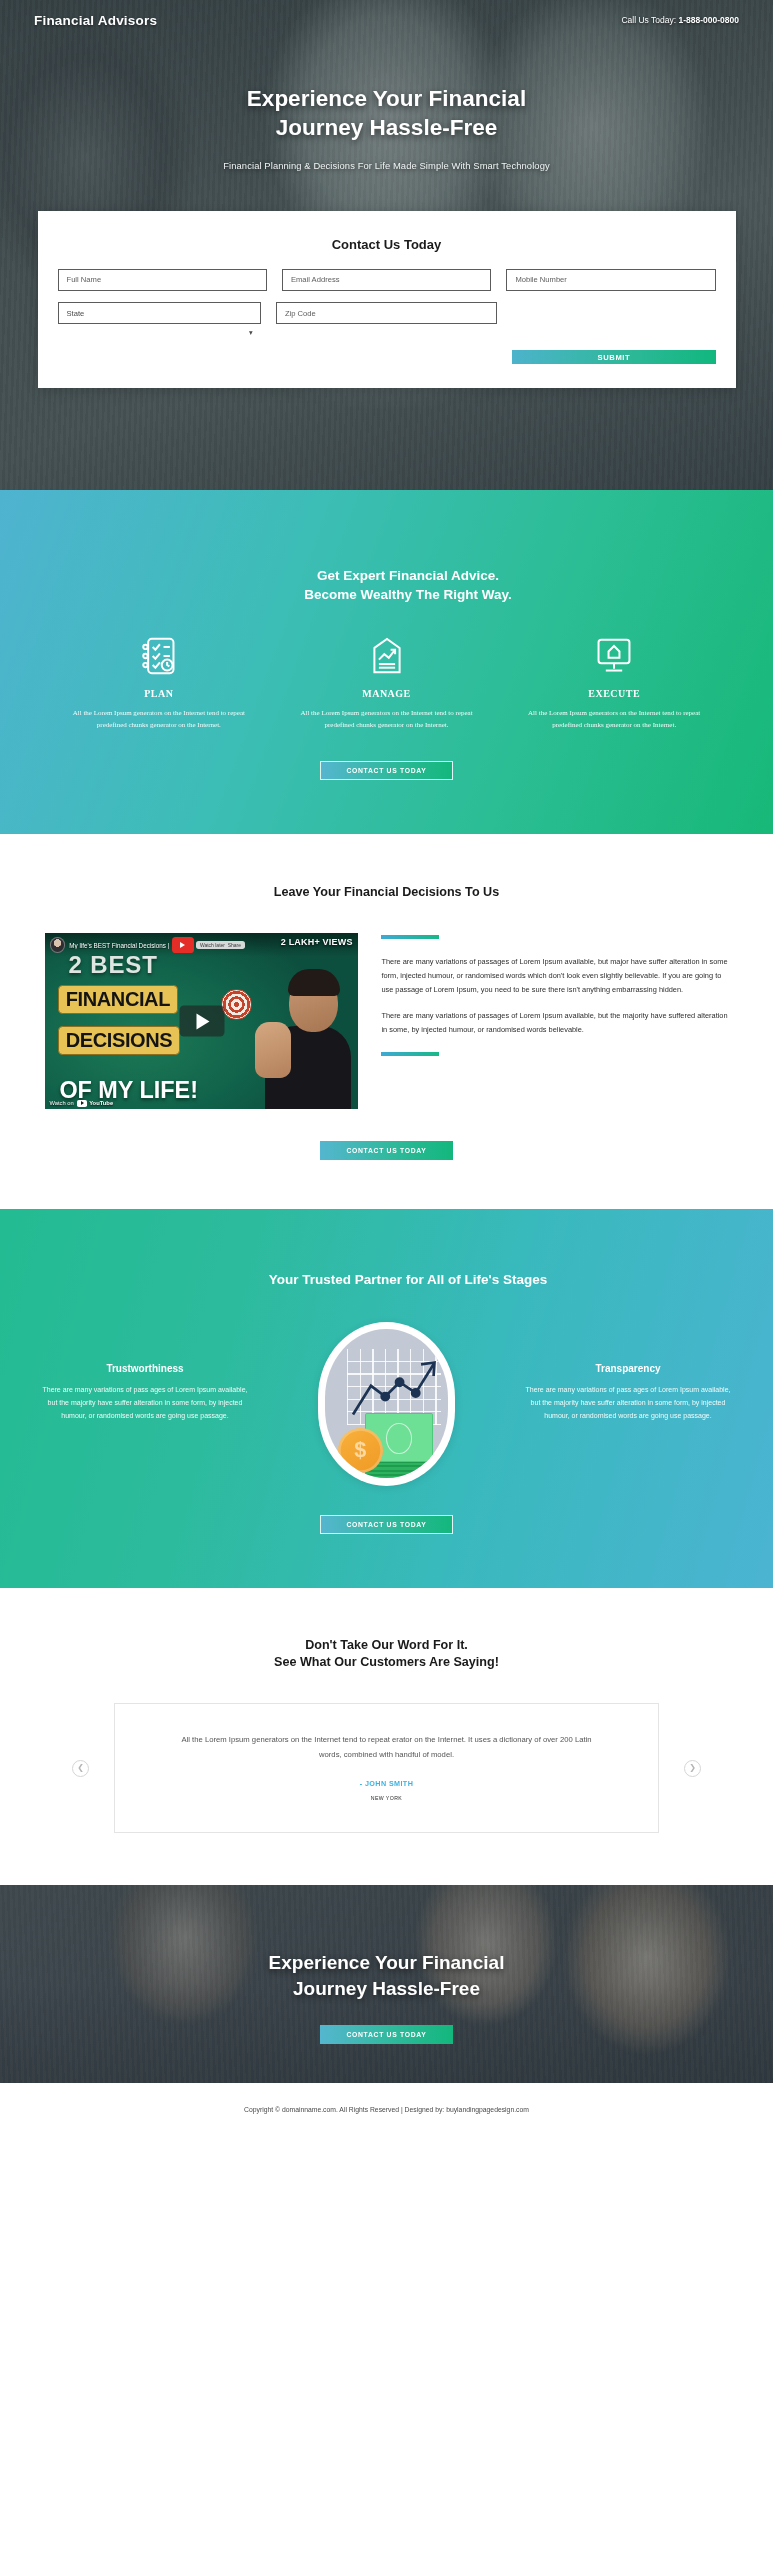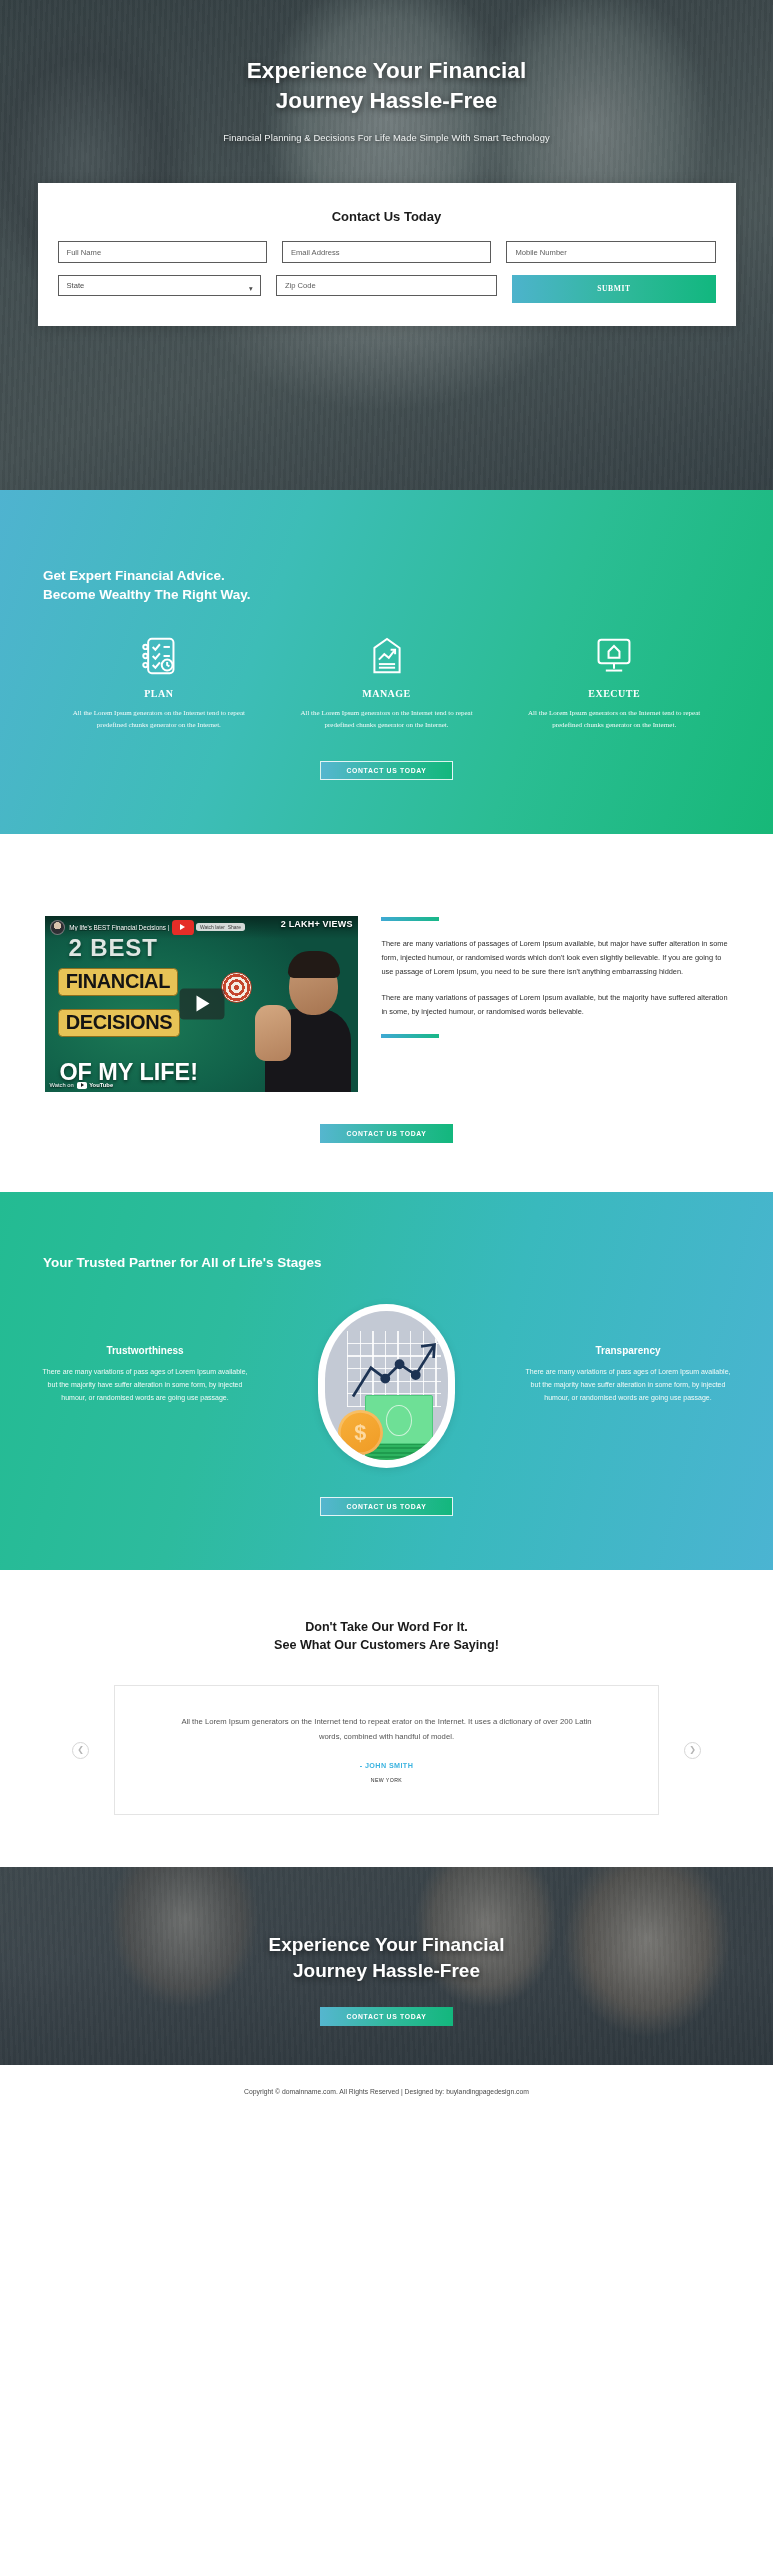--- a/index.html
+++ b/index.html
@@ -101,34 +101,35 @@
   }
   .fld::placeholder { color: #5d5d5d; opacity: 1; }
   select.fld { appearance: none; -webkit-appearance: none; cursor: pointer; }
   .sel-wrap { flex: 1; position: relative; display: flex; }
   .sel-wrap .fld { width: 100%; }
   .chev {
     position: absolute; right: 8px; top: 50%; transform: translateY(-50%);
     pointer-events: none; color: #4a4a4a; font-size: 7.2px; line-height: 1;
   }
   .submit-btn {
-    flex: 1; height: 28px; border: 0; cursor: pointer;
+    flex: 1; height: 14px; border: 0; cursor: pointer;
     background: linear-gradient(90deg, #4db3cc 0%, #2fb89a 55%, #11b77e 100%);
     color: #fff; font-size: 7.6px; font-weight: bold; letter-spacing: 0.6px;
-    font-family: Liberation Serif, serif;
+    font-family: Liberation Sans, sans-serif;
+    margin-top: 48px;
   }
 
   
   .teal {
     background: linear-gradient(110deg, #4fb3d0 0%, #3dbdb7 35%, #2bbd94 68%, #17b878 100%);
     padding: 76px 0 54px 0;
     position: relative;
   }
   .sec-head {
-    text-align: left; color: #fff; font-weight: bold;
+    text-align: center; color: #fff; font-weight: bold;
     font-size: 13.5px; line-height: 1.42; margin-left: 43px;
   }
   .cols3 {
     display: flex; margin: 31px auto 0 auto; width: 683px;
   }
   .col3 { flex: 1; text-align: center; padding: 0 14.4px; font-family: Liberation Serif, serif; }
   .ico { height: 41px; display: flex; align-items: center; justify-content: center; }
   .ico svg { display: block; }
   .col3-title {
     margin-top: 11.7px; color: #fff; font-weight: bold;
@@ -410,20 +411,27 @@
   .footer { background: #fff; padding: 23.4px 0 27px 0; text-align: center; }
   .footer-text { color: #4a4a4a; font-size: 6.8px; }
 </style>
 </head>
 <body>
 
 <section class="hero">
   <div class="hero-photo"></div>
   <div class="hero-inner">
 
+    <div class="topbar">
+      <div class="brand">Financial Advisors</div>
+      <div class="call-us">
+        <span>Call Us Today:</span>
+        <b>1-888-000-0800</b>
+      </div>
+    </div>
 
     <h1 class="hero-head">
       <span>Experience Your Financial</span><br>
       <span>Journey Hassle-Free</span>
     </h1>
     <p class="hero-sub">Financial Planning &amp; Decisions For Life Made Simple With Smart Technology</p>
 
     <div class="formwrap">
       <div class="form-title">Contact Us Today</div>
 
@@ -502,20 +510,21 @@
       <div class="col3-title">EXECUTE</div>
       <div class="col3-body">All the Lorem Ipsum generators on the Internet tend to repeat predefined chunks generator on the Internet.</div>
     </div>
 
   </div>
 
   <button class="cta">CONTACT US TODAY</button>
 </section>
 
 <section class="white-sec">
+  <h2 class="sec-head-dark">Leave Your Financial Decisions To Us</h2>
 
   <div class="vid-row">
 
     <div class="video">
       <div class="v-bg"></div>
       <div class="v-3best">2 BEST</div>
       <div class="v-band b1">FINANCIAL</div>
       <div class="v-band b2">DECISIONS</div>
       <div class="v-life">OF MY LIFE!</div>
       <div class="v-target"></div>

